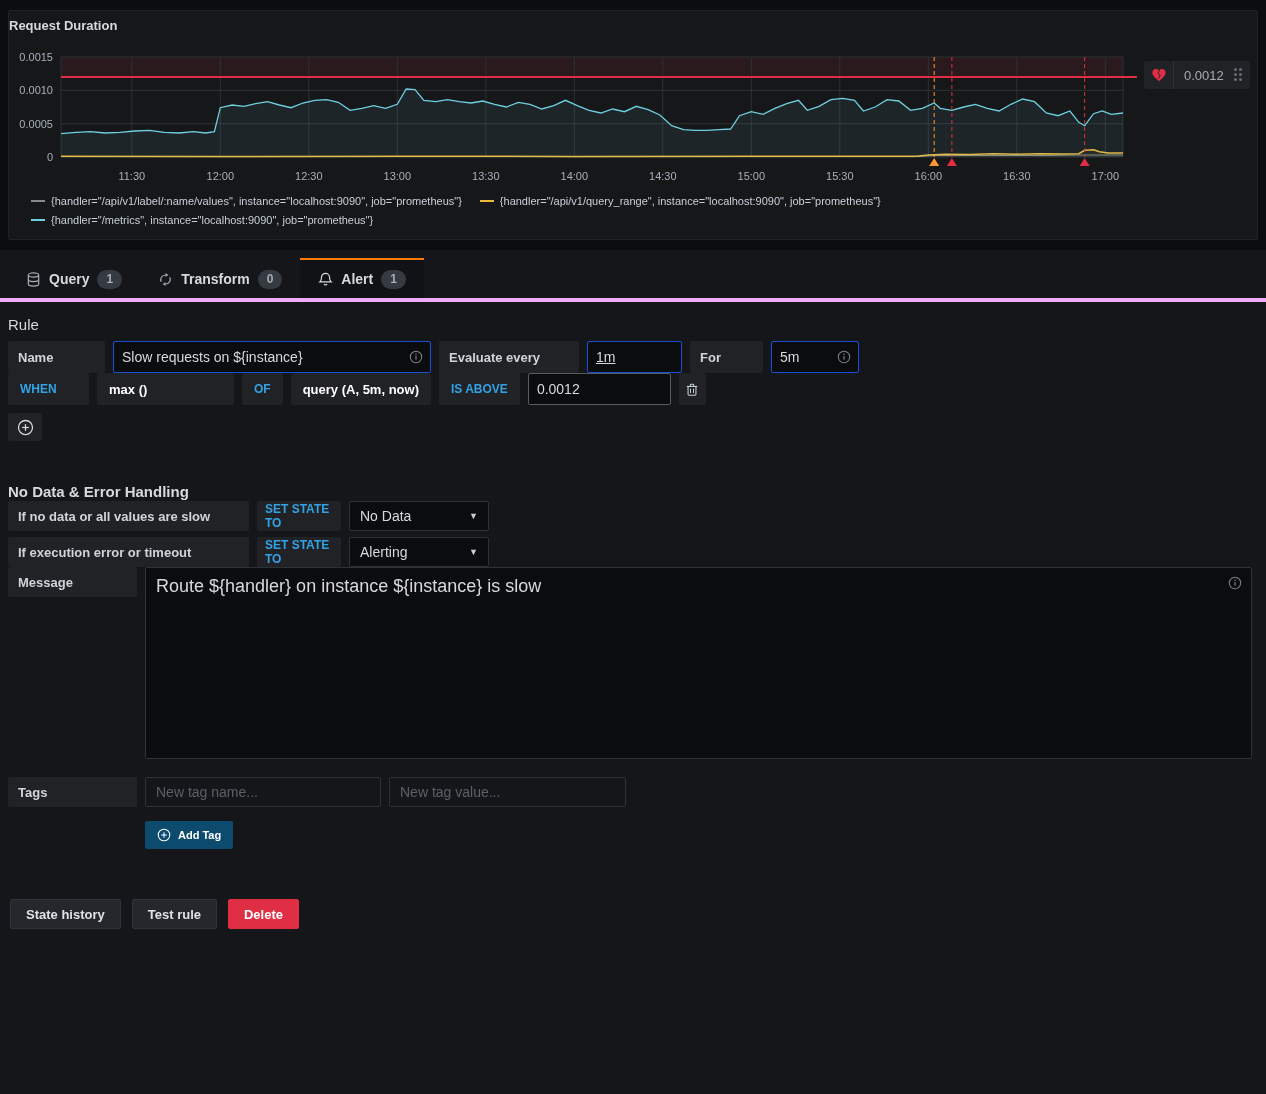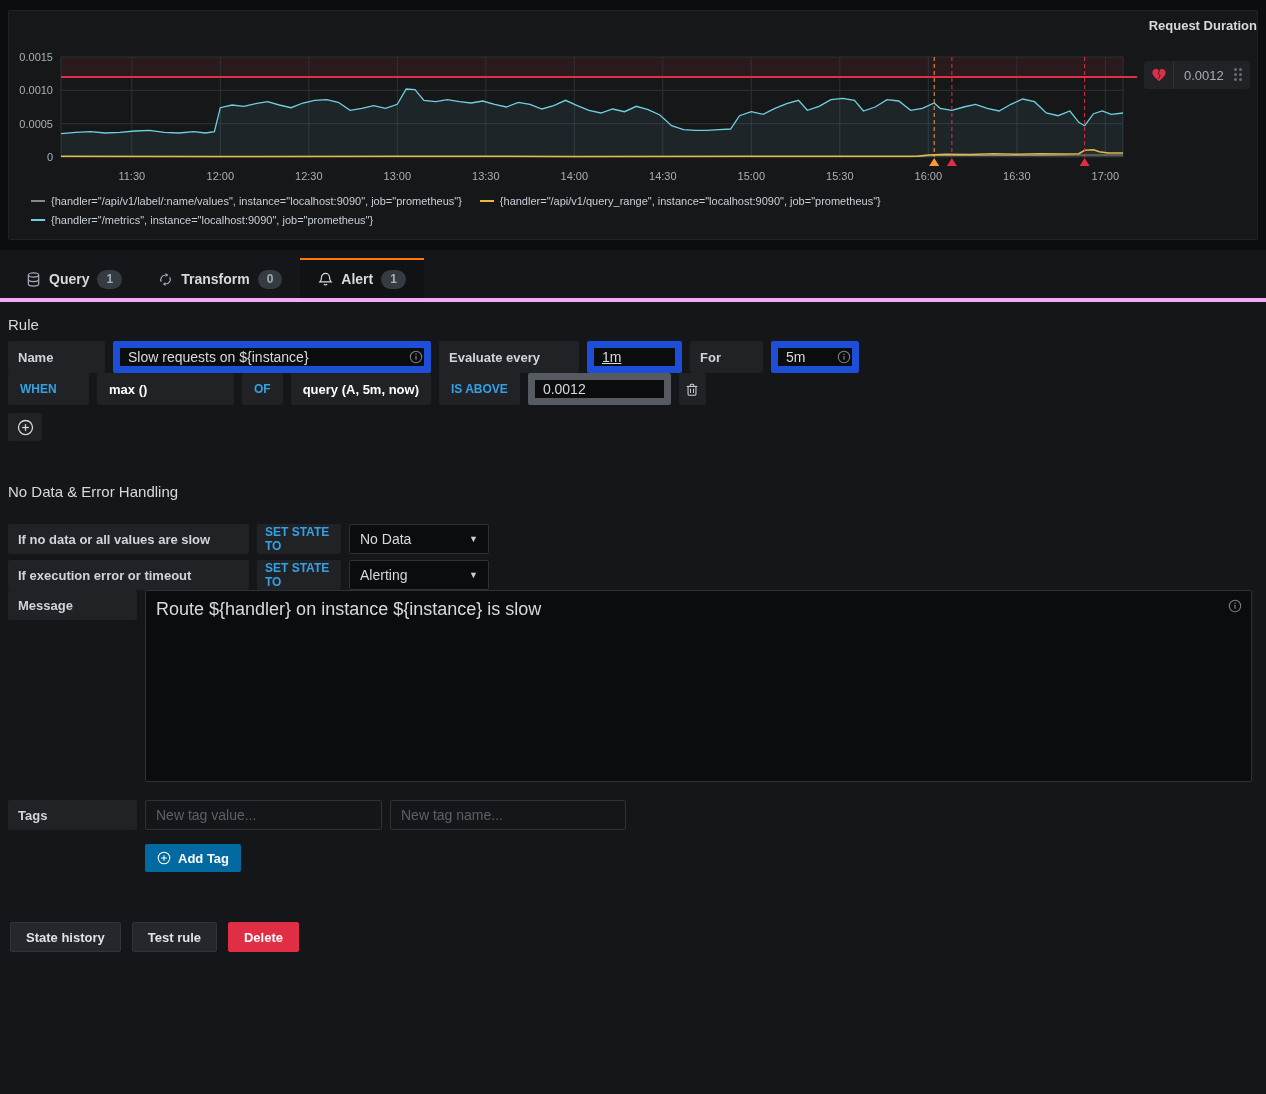--- a/index.html
+++ b/index.html
@@ -11,21 +11,21 @@
     overflow:hidden;
   }
   
   .top-strip { height:250px; background:#0c0d0f; padding:10px 8px 0 8px; }
   .panel {
     position:relative; height:230px;
     background:#161719; border:1px solid #202226; border-radius:2px;
   }
   .panel-title {
     position:absolute; top:7px; left:0; width:100%;
-    text-align:right; font-size:13px; font-weight:700; color:#d8d9da;
+    text-align:left; font-size:13px; font-weight:700; color:#d8d9da;
     cursor:pointer;
   }
   .chart-svg { position:absolute; left:0; top:36px; }
   .thr-handle {
     position:absolute; left:1135px; top:50px; height:28px;
     display:flex; align-items:center;
     background:#202226; border-radius:3px; cursor:ns-resize;
   }
   .thr-heart { width:30px; height:28px; display:flex; align-items:center; justify-content:center;
     border-right:1px solid #2c3136; }
@@ -53,21 +53,21 @@
   
   .content { padding:0 8px; }
   .section-h { font-size:15px; font-weight:500; color:#d8d9da; }
   .frow { display:flex; gap:8px; align-items:flex-end; }
   .flabel {
     background:#202226; color:#d0d4d9; font-weight:600; font-size:13px;
     display:flex; align-items:center; padding:0 10px; height:32px; border-radius:2px;
   }
   .h30 { height:30px !important; }
   .finput {
-    background:#0b0c0e; border:7px solid #1d4ed8; height:32px;
+    background:#0b0c0e; border:1px solid #1d4ed8; height:32px;
     color:#d8d9da; font-size:14px; padding:0 8px; border-radius:2px;
     font-family:"Liberation Sans", sans-serif; outline:none;
   }
   .finput::placeholder { color:#5c6066; }
   .iwrap { position:relative; display:flex; }
   .iwrap .finput { padding-right:28px; width:100%; }
   .info-ic { position:absolute; right:8px; top:50%; transform:translateY(-50%); pointer-events:none; }
   .kw {
     background:#202226; color:#33a2e5; font-weight:600; font-size:12px;
     display:flex; align-items:center; padding:0 12px; height:32px; border-radius:2px; cursor:pointer;
@@ -106,36 +106,36 @@
     font-family:"Liberation Sans", sans-serif;
   }
   .msg-info { position:absolute; top:9px; right:10px; }
   .tag-input {
     width:236px; height:30px; background:transparent; border:1px solid #2c3235; border-radius:2px;
     color:#d8d9da; font-size:14px; padding:0 10px; outline:none;
     font-family:"Liberation Sans", sans-serif;
   }
   .tag-input::placeholder { color:#5c6066; }
   .add-tag {
-    margin-top:8px; height:28px; background:#0369a1; border:none; border-radius:2px;
+    margin-top:8px; height:28px; background:#0c4a6e; border:none; border-radius:2px;
     display:flex; align-items:center; gap:7px; padding:0 12px;
-    color:#ffffff; font-size:13px; font-weight:700; cursor:pointer;
+    color:#ffffff; font-size:11px; font-weight:700; cursor:pointer;
   }
   .actions { display:flex; gap:11px; margin-top:50px; padding-left:2px; }
   .btn {
     height:30px; padding:0 15px; border-radius:2px; font-size:13px; font-weight:700;
     border:1px solid #303338; background:#24272b; color:#dfe2e6; cursor:pointer;
     font-family:"Liberation Sans", sans-serif;
   }
   .btn-danger { background:#e02f44; border-color:#e02f44; color:#fff; }
   
   .mt-rule { margin-top:14px; margin-bottom:8px; }
   .row-rule { margin-top:0; }
   .mt-cond { margin-top:40px; margin-bottom:8px; }
-  .mt-nodata { margin-top:42px; margin-bottom:24px; }
+  .mt-nodata { margin-top:42px; margin-bottom:1px;font-weight:bold; }
   .nd-rows { display:flex; flex-direction:column; gap:6px; }
   .mt-notif { margin-top:44px; margin-bottom:10px; }
   .notif-rows { display:flex; flex-direction:column; gap:6px; }
   .row-tags { margin-top:8px; align-items:flex-start; }
   .row-msg { align-items:flex-start; }
   .row-msg .flabel { height:30px; }
 </style>
 </head>
 <body>
 
@@ -339,22 +339,22 @@
         <textarea class="msg-area" style="">Route ${handler} on instance ${instance} is slow</textarea>
         <svg class="msg-info" width="14" height="14" viewBox="0 0 16 16">
           <circle cx="8" cy="8" r="6.5" fill="none" stroke="#7b8087" stroke-width="1.2"></circle>
           <rect x="7.3" y="6.8" width="1.4" height="4.2" fill="#7b8087"></rect>
             <rect x="7.3" y="4.2" width="1.4" height="1.5" fill="#7b8087"></rect>
         </svg>
       </div>
     </div>
     <div class="frow row-tags">
       <div class="flabel h30" style="width:129px">Tags</div>
+      <input class="tag-input" placeholder="New tag name..." style="">
       <input class="tag-input" style="width: 237px;" placeholder="New tag value...">
-      <input class="tag-input" placeholder="New tag name..." style="">
     </div>
     <div class="frow">
       <div style="width:129px"></div>
       <button class="add-tag">
         <svg width="14" height="14" viewBox="0 0 16 16">
           <circle cx="8" cy="8" r="6.6" fill="none" stroke="#ffffff" stroke-width="1.2"></circle>
           <line x1="8" y1="4.8" x2="8" y2="11.2" stroke="#ffffff" stroke-width="1.2"></line>
           <line x1="4.8" y1="8" x2="11.2" y2="8" stroke="#ffffff" stroke-width="1.2"></line>
         </svg>
         <span>Add Tag</span>

